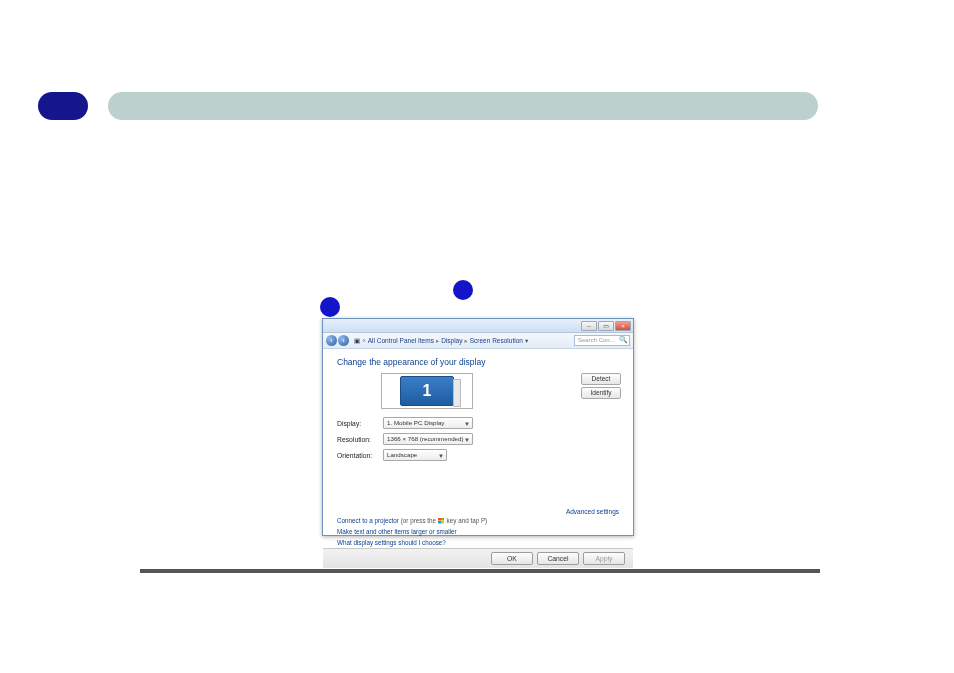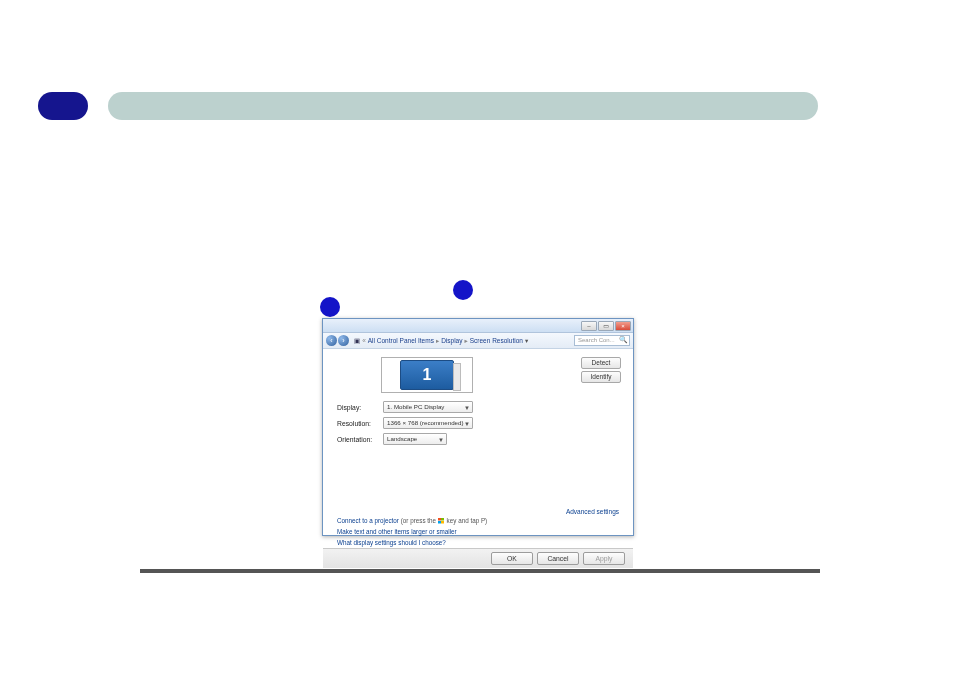--- a/index.html
+++ b/index.html
@@ -184,20 +184,21 @@
     <span>All Control Panel Items</span>
     <span class="brd-sep">▸</span>
     <span>Display</span>
     <span class="brd-sep">▸</span>
     <span>Screen Resolution</span>
     <span class="addr-drop">▾</span>
     <div class="search">Search Con...</div>
   </div>
 
   <div class="body">
+    <div class="heading">Change the appearance of your display</div>
 
     <div class="preview-row">
       <div class="preview">
         <div class="monitor">1</div>
       </div>
       <div class="side-btns">
         <div class="btn-sm">Detect</div>
         <div class="btn-sm">Identify</div>
       </div>
     </div>

